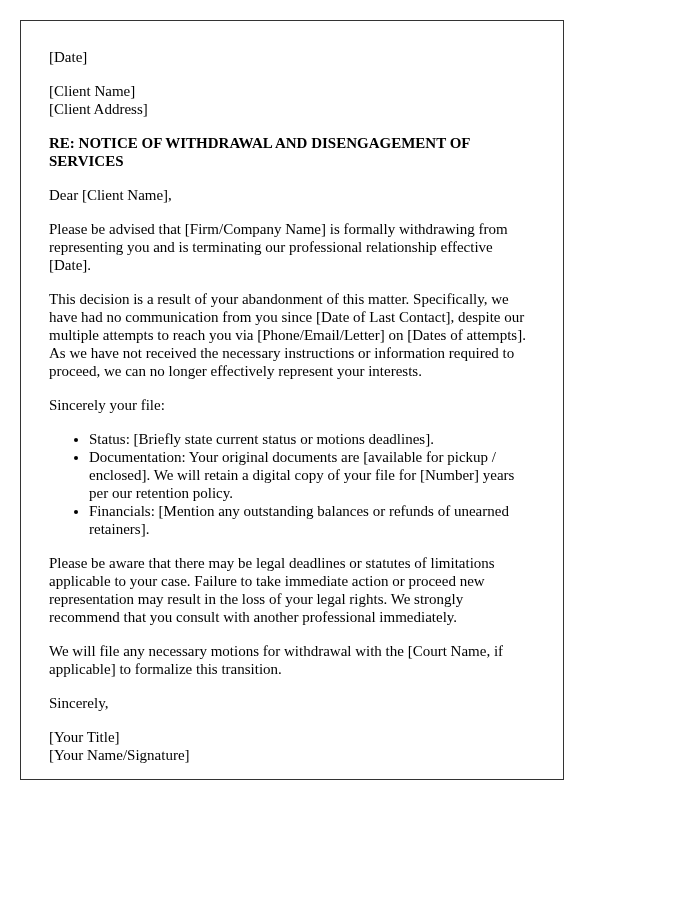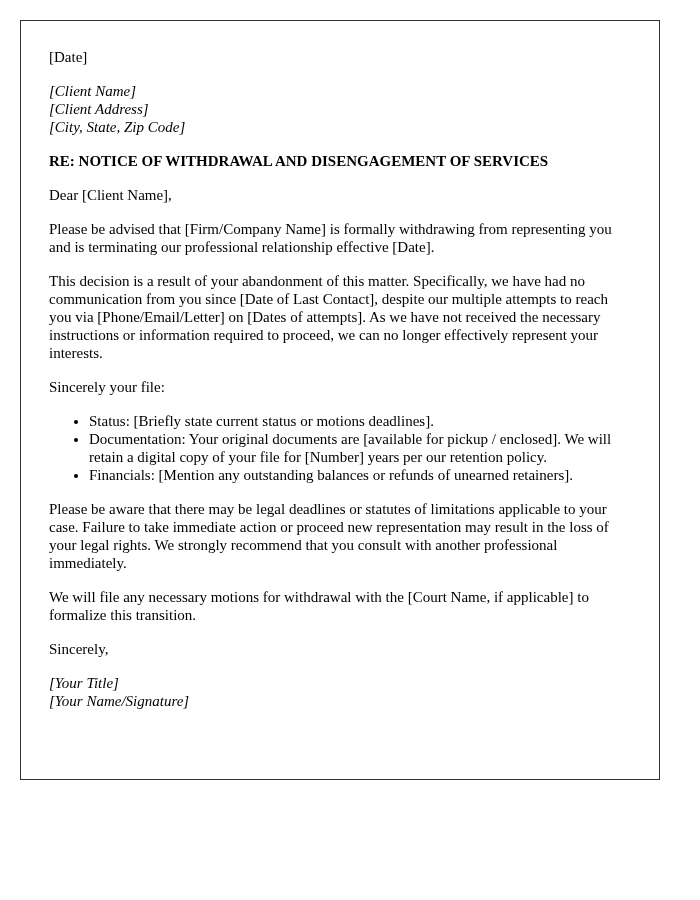--- a/index.html
+++ b/index.html
@@ -1,42 +1,41 @@
 <!DOCTYPE html>
 <html><head>
 <meta charset="utf-8">
 <style>
   html, body { margin: 0; padding: 0; background: #ffffff; }
   body { width: 700px; height: 900px; position: relative; font-family: "Liberation Serif", serif; color: #000; }
   .letter {
     position: absolute; left: 20px; top: 20px;
-    width: 640px; height: 760px;
+    width: 544px; height: 760px;
     border: 1px solid #333333;
     box-sizing: border-box;
     padding: 27px 28px 0 28px;
     font-size: 15px; line-height: 18px;
   }
   .letter p { margin: 0 0 16px 0; }
-  .block { margin: 0 0 16px 0; font-style: italic; }
+  .block { margin: 0 0 16px 0; }
   .block div { margin: 0; }
   .re { font-weight: bold; }
   ul { margin: 0 0 16px 0; padding-left: 40px; list-style: disc; }
   li { margin: 0; }
   li b { font-weight: normal; }
 </style>
 </head>
 <body>
 
 <div class="letter">
   <p>[Date]</p>
 
   <div class="block">
     <div>[Client Name]</div>
     <div>[Client Address]</div>
-    <div>[City, State, Zip Code]</div>
   </div>
 
   <p class="re">RE: NOTICE OF WITHDRAWAL AND DISENGAGEMENT OF SERVICES</p>
 
   <p>Dear [Client Name],</p>
 
   <p>Please be advised that [Firm/Company Name] is formally withdrawing from representing you and is terminating our professional relationship effective [Date].</p>
   <p>This decision is a result of your abandonment of this matter. Specifically, we have had no communication from you since [Date of Last Contact], despite our multiple attempts to reach you via [Phone/Email/Letter] on [Dates of attempts]. As we have not received the necessary instructions or information required to proceed, we can no longer effectively represent your interests.</p>
   <p>Sincerely your file:</p>
 

